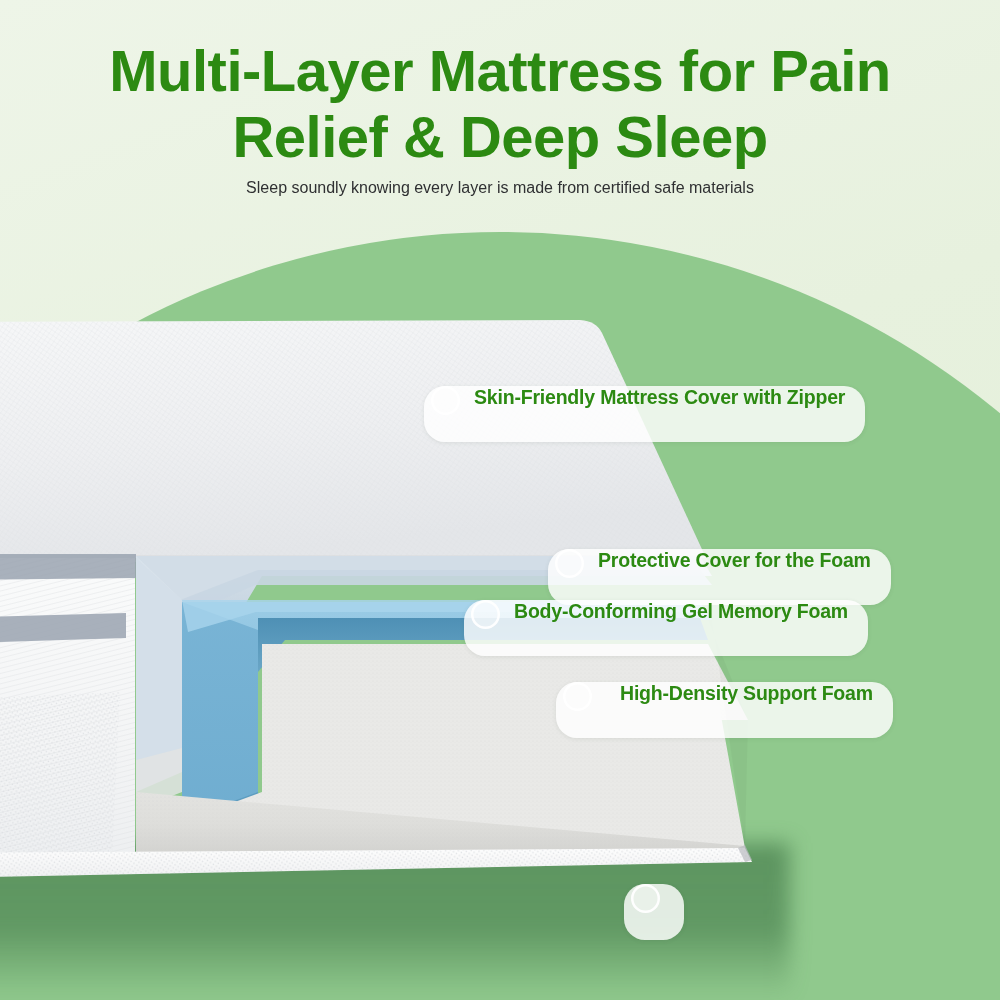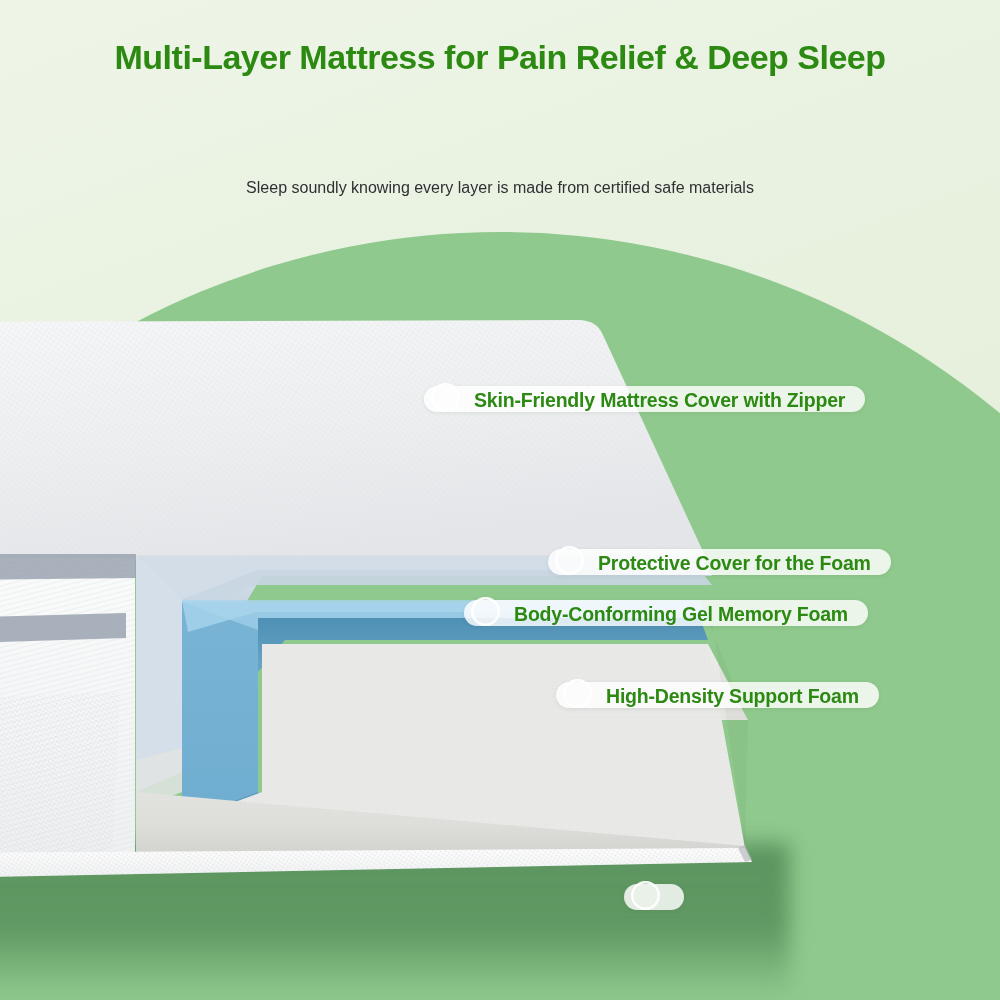--- a/index.html
+++ b/index.html
@@ -59,21 +59,21 @@
     filter: blur(10px);
   }
 
   
   .headline {
     position: absolute;
     left: 0; right: 0;
     top: 38px;
     text-align: center;
     color: #2c8a12;
-    font-size: 34px;
+    font-size: 58px;
     font-weight: 700;
     line-height: 1.14;
     letter-spacing: -0.5px;
     padding: 0 70px;
     z-index: 30;
   }
   .subhead {
     position: absolute;
     left: 0; right: 0;
     top: 178px;
@@ -94,22 +94,22 @@
     width: 790px;
     height: 580px;
     z-index: 10;
   }
   #mattress svg { display: block; }
 
   
   .pill {
     position: absolute;
     display: flex;
-    align-items: flex-end;
-    height: 26px;
+    align-items: flex-start;
+    height: 56px;
     border-radius: 21px;
     background: rgba(255,255,255,0.82);
     box-shadow: 0 1px 4px rgba(60,80,60,0.10);
     z-index: 40;
     padding-right: 20px;
   }
   .pill .dot {
     width: 29px;
     height: 29px;
     margin-left: 7px;
@@ -124,21 +124,21 @@
     font-size: 19.5px;
     font-weight: 700;
     letter-spacing: -0.2px;
     white-space: nowrap;
     padding-left: 10px;
   }
 
   #pill-0 { left: 424px; top: 386px; }
   #pill-1 { left: 548px; top: 549px; }
   #pill-2 { left: 464px; top: 600px; }
-  #pill-3 { left: 556px; top: 682px; }
+  #pill-3 { left: 556px; top: 682px; gap: 14px; }
   #pill-4 { left: 624px; top: 884px; }
 </style>
 </head>
 <body>
 
 <div id="stage">
 
   <div class="bg-base"></div>
   <div class="bg-circle"></div>
   <div class="bg-lower"></div>

